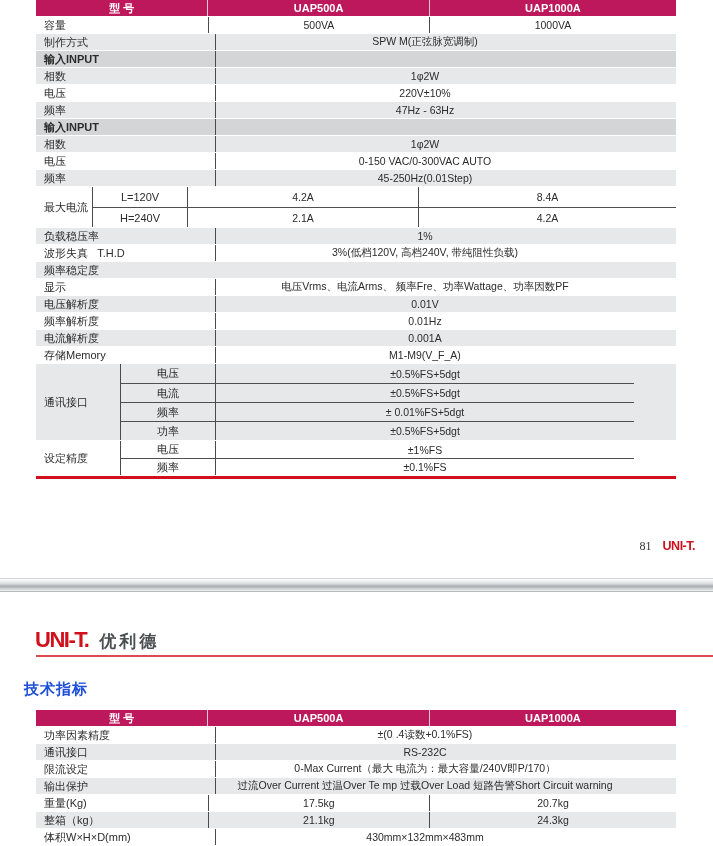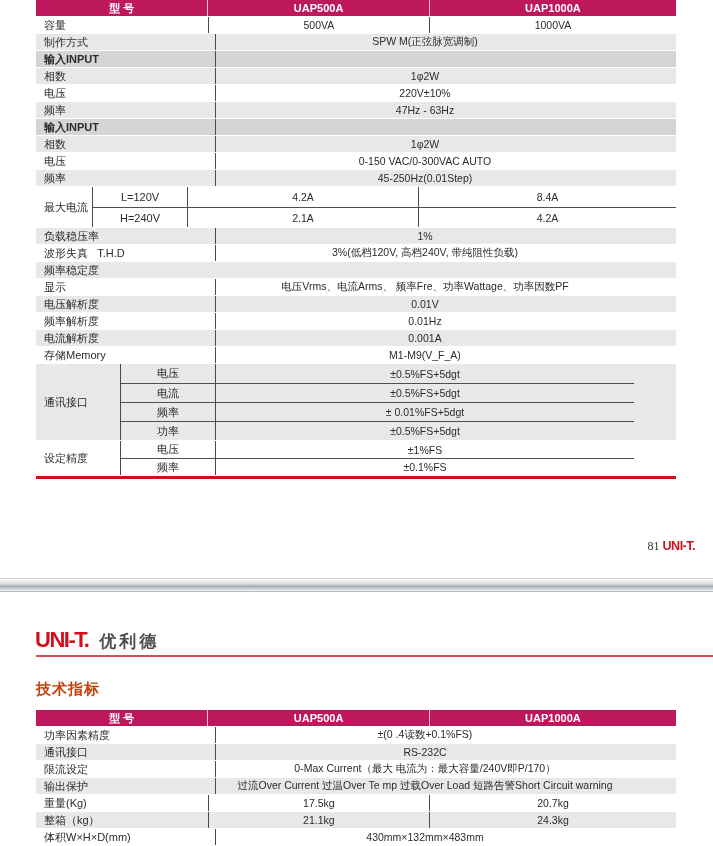--- a/index.html
+++ b/index.html
@@ -36,33 +36,33 @@
   .tgroup{display:flex;box-sizing:border-box;border-bottom:1px solid #fff}
   .g-label{width:85px;padding-left:8px;font-size:11px;border-right:1px solid #4a4a4a}
   .g-rows{display:flex;flex-direction:column}
   .g-row{display:flex;box-sizing:border-box}
   .g-row + .g-row{border-top:1px solid #4f4f4f}
   .sz-lg{height:20px}
   .sz-md{height:19px}
   .sz-sm{height:17px}
   .c-sub{width:94px;font-size:11px}
 
-  .page-footer{position:absolute;top:539px;right:18px;display:flex;align-items:baseline;gap:3px}
+  .page-footer{position:absolute;top:539px;right:18px;display:flex;align-items:baseline;gap:11px}
   .page-num{font-family:"Liberation Serif","DejaVu Serif",serif;font-size:12px;color:#333}
   .foot-brand{color:#d0111d;font-weight:bold;font-size:12.5px;letter-spacing:-0.5px}
 
   .page-divider{position:absolute;top:578px;left:0;width:713px;height:12px;
     background:linear-gradient(180deg,#ffffff 0%,#d9dcde 40%,#a8adb0 60%,#f0f0f0 100%);
     border-top:1px solid #d3d6d8;border-bottom:1px solid #b7bcbf}
 
   .brand-row{position:absolute;left:35px;top:627px;display:flex;align-items:baseline;gap:11px}
   .brand-en{color:#d0111d;font-weight:bold;font-size:22px;letter-spacing:-1.5px}
   .brand-cn{color:#4d4e52;font-weight:bold;font-size:17px;letter-spacing:3px}
   .brand-underline{position:absolute;left:36px;top:655px;width:677px;height:2px;background:#dc4b52}
-  .section-title{position:absolute;left:36px;top:680px;color:#c2410c;font-weight:bold;font-size:15px;letter-spacing:1px}
+  .section-title{position:absolute;left:24px;top:680px;color:#1d4ed8;font-weight:bold;font-size:15px;letter-spacing:1px}
 </style>
 </head>
 <body>
 
 <div>
   <div id="table1" class="spec-table">
       <div class="trow thead r17">
         <div class="cell c-label">型 号</div>
         <div class="cell c-val c-v1">UAP500A</div>
         <div class="cell c-val c-v2">UAP1000A</div>

